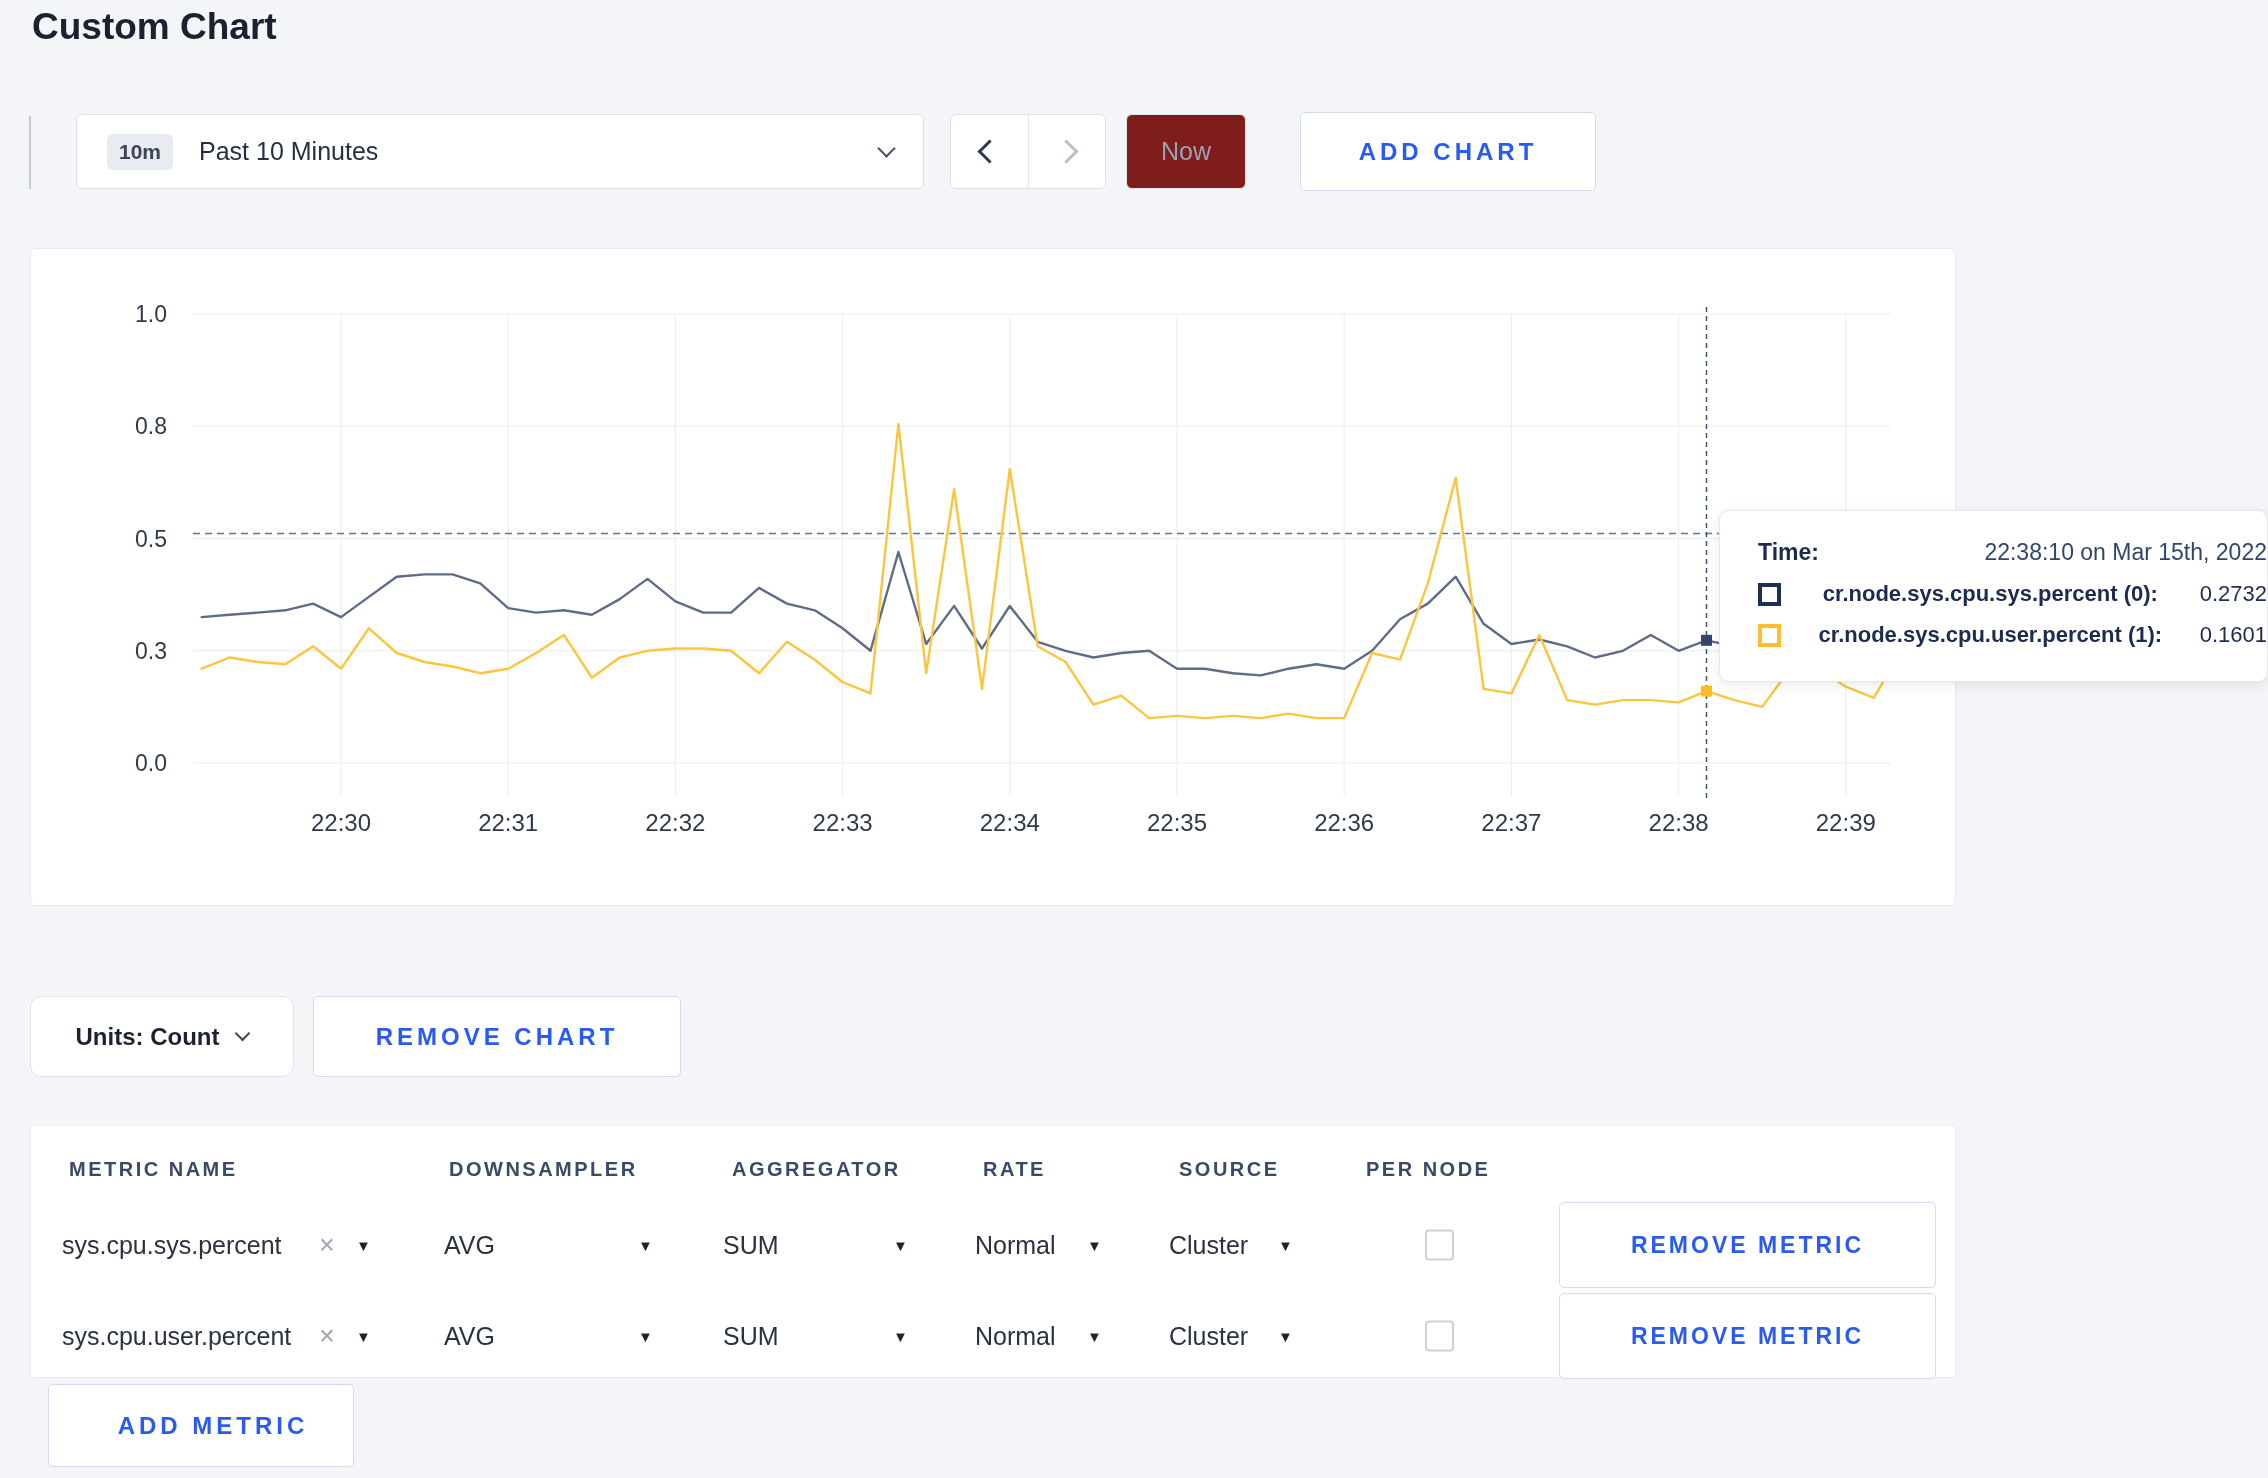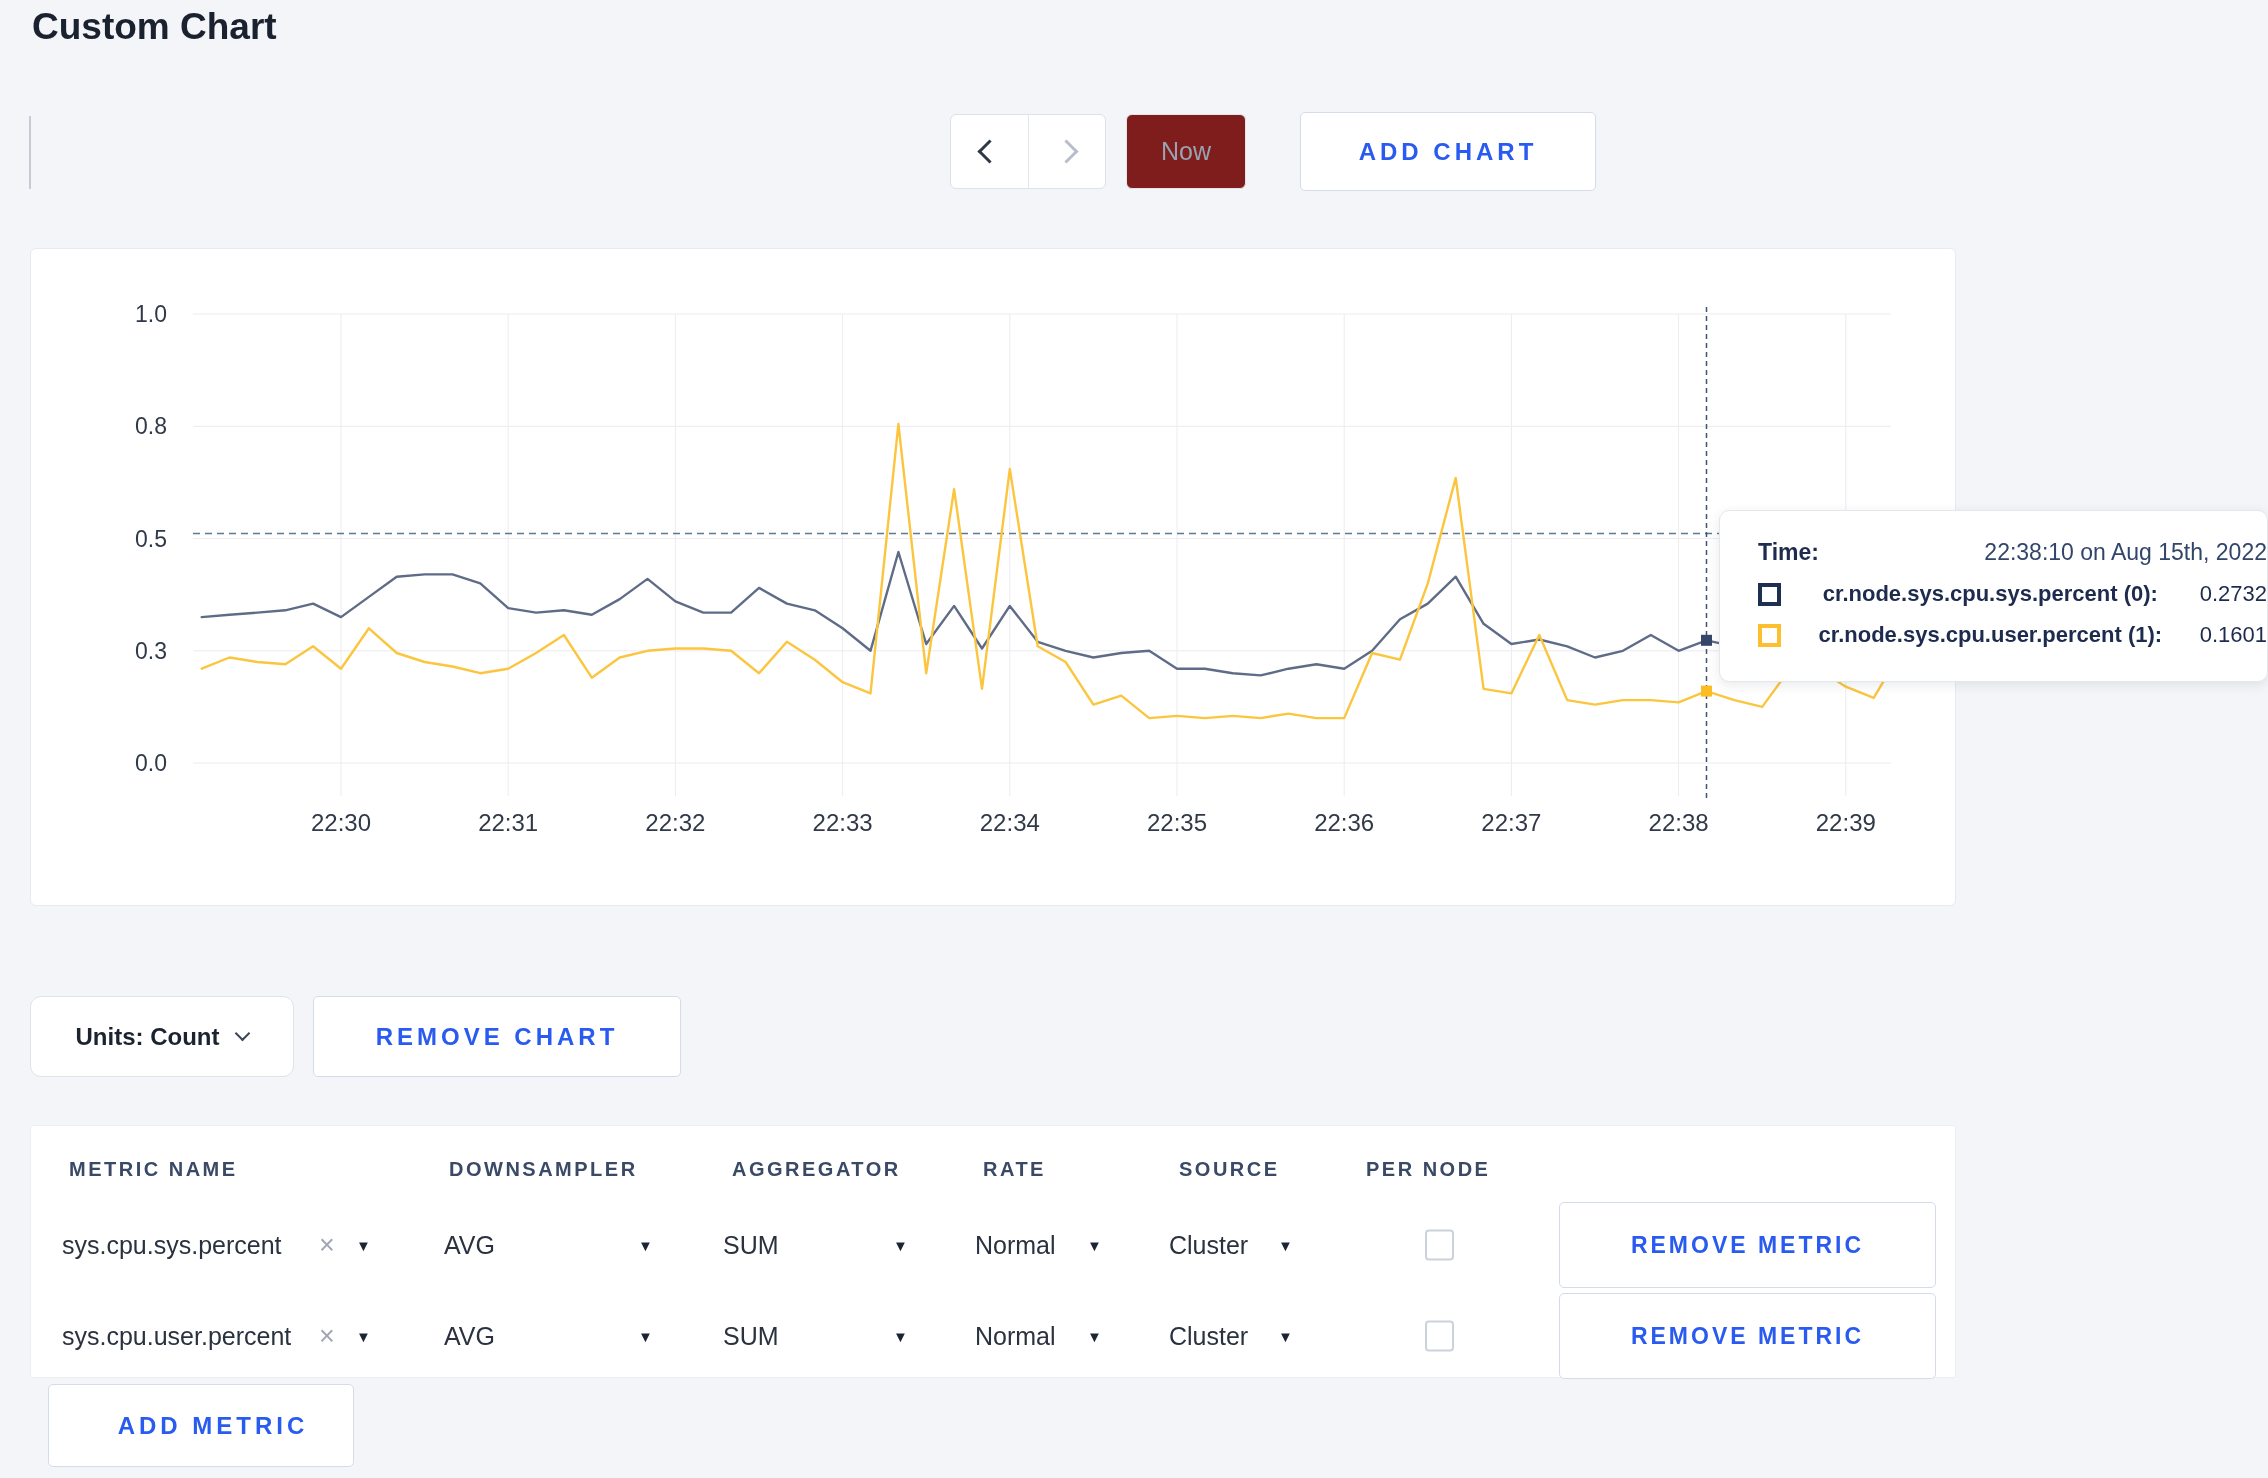--- a/index.html
+++ b/index.html
@@ -105,20 +105,25 @@
 </style>
 </head>
 <body>
 
 <div id="root">
 
   <div class="abs page-title">Custom Chart</div>
 
   <div class="abs accent-line"></div>
 
+  <div class="abs time-dd">
+    <span class="time-badge">10m</span>
+    <span class="time-label">Past 10 Minutes</span>
+    <span class="chev down dd-chev"></span>
+  </div>
 
   <div class="abs seg">
     <span class="seg-btn prev">
         <span class="chev left"></span>
       </span>
     <span class="seg-btn next">
         <span class="chev right"></span>
       </span>
   </div>
 
@@ -163,21 +168,21 @@
         <polyline points="170.7,368.1 198.5,365.8 226.4,363.6 254.3,361.3 282.1,354.6 310.0,368.1 337.9,347.9 365.7,327.7 393.6,325.4 421.5,325.4 449.3,334.4 477.2,359.1 505.1,363.6 532.9,361.3 560.8,365.8 588.7,350.1 616.5,329.9 644.4,352.4 672.3,363.6 700.1,363.6 728.0,338.9 755.9,354.6 783.8,361.3 811.6,379.3 839.5,401.8 867.4,303.0 895.2,395.0 923.1,356.9 951.0,399.5 978.8,356.9 1006.7,392.8 1034.6,401.8 1062.4,408.5 1090.3,404.0 1118.2,401.8 1146.0,419.7 1173.9,419.7 1201.8,424.2 1229.6,426.4 1257.5,419.7 1285.4,415.2 1313.2,419.7 1341.1,401.8 1369.0,370.3 1396.8,354.6 1424.7,327.7 1452.6,374.8 1480.4,395.0 1508.3,390.5 1536.2,397.3 1564.0,408.5 1591.9,401.8 1619.8,386.0 1647.6,401.8 1675.5,391.3 1703.4,397.3 1731.2,401.8 1759.1,397.3 1787.0,392.8 1814.8,397.3 1842.7,392.8 1870.6,397.3" fill="none" stroke="#5f6c87" stroke-width="2.4" stroke-linejoin="round" stroke-linecap="round"></polyline>
         <polyline points="170.7,419.7 198.5,408.5 226.4,413.0 254.3,415.2 282.1,397.3 310.0,419.7 337.9,379.3 365.7,404.0 393.6,413.0 421.5,417.5 449.3,424.2 477.2,419.7 505.1,404.0 532.9,386.0 560.8,428.7 588.7,408.5 616.5,401.8 644.4,399.5 672.3,399.5 700.1,401.8 728.0,424.2 755.9,392.8 783.8,410.7 811.6,433.2 839.5,444.4 867.4,175.0 895.2,424.2 923.1,240.1 951.0,439.9 978.8,219.9 1006.7,397.3 1034.6,413.0 1062.4,455.6 1090.3,446.6 1118.2,469.1 1146.0,466.9 1173.9,469.1 1201.8,466.9 1229.6,469.1 1257.5,464.6 1285.4,469.1 1313.2,469.1 1341.1,404.0 1369.0,410.7 1396.8,334.4 1424.7,228.9 1452.6,439.9 1480.4,444.4 1508.3,386.0 1536.2,451.1 1564.0,455.6 1591.9,451.1 1619.8,451.1 1647.6,453.4 1675.5,442.1 1703.4,451.1 1731.2,457.9 1759.1,419.7 1787.0,419.7 1814.8,437.7 1842.7,448.9 1870.6,401.8" fill="none" stroke="#fbc53e" stroke-width="2.4" stroke-linejoin="round" stroke-linecap="round"></polyline>
         <rect x="1670.0" y="385.8" width="11" height="11" fill="#35466b"></rect>
         <rect x="1670.0" y="436.6" width="11" height="11" fill="#fcbd23"></rect>
       </svg>
   </div>
 
   <div class="abs tooltip">
     <div class="tt-row">
       <span class="tt-time-label">Time:</span>
-      <span class="tt-time-value">22:38:10 on Aug 15th, 2022</span>
+      <span class="tt-time-value">22:38:10 on Mar 15th, 2022</span>
     </div>
     <div class="tt-row">
       <span class="tt-swatch" id="sw0" style="border-color: rgb(30, 47, 82);"></span>
       <span class="tt-label">cr.node.sys.cpu.sys.percent (0):</span>
       <span class="tt-value">0.2732</span>
     </div>
     <div class="tt-row">
       <span class="tt-swatch" id="sw1" style="border-color: rgb(253, 191, 46);"></span>
       <span class="tt-label">cr.node.sys.cpu.user.percent (1):</span>
       <span class="tt-value">0.1601</span>

